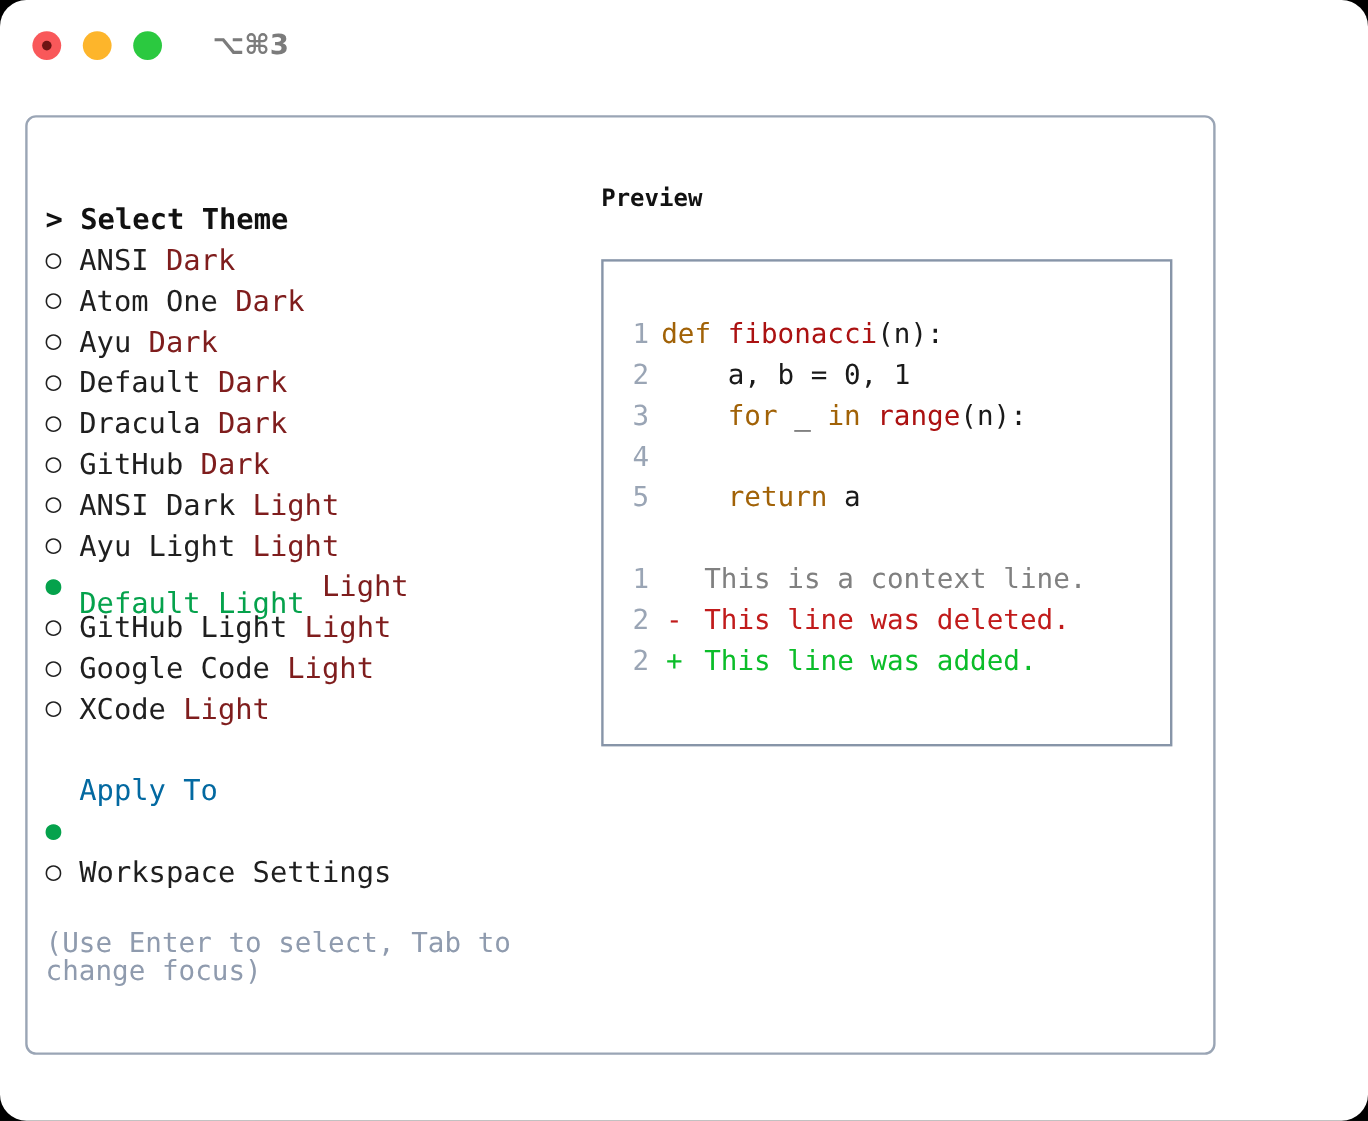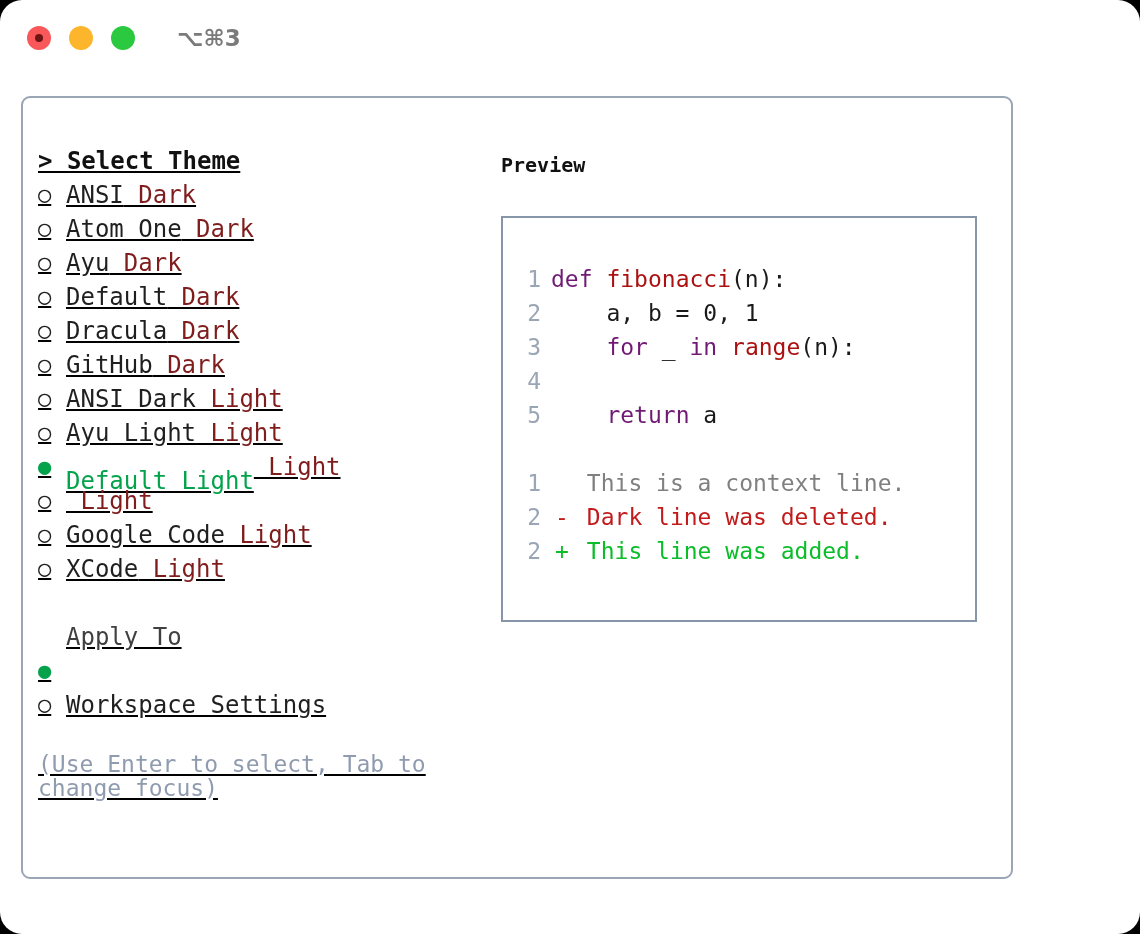--- a/index.html
+++ b/index.html
@@ -82,37 +82,36 @@
     position: absolute;
     left: 0; top: 0;
     width: 100%;
     height: 100%;
   }
 
   
   .left-col {
     position: absolute;
     left: 15px;
-    top: 46px;
+    top: 68px;
     width: 450px;
-    text-decoration: underline;
   }
 
   .section-head {
     font-size: 24px;
     font-weight: bold;
     color: #111111;
     height: 34px;
     line-height: 34px;
     white-space: pre;
   }
   .section-head.indent {
     padding-left: 28px;
     font-weight: normal;
-    color: #404040;
+    color: #0369a1;
   }
 
   .opt-row {
     height: 34px;
     line-height: 34px;
     font-size: 24px;
     color: #1f1f1f;
     white-space: pre;
     display: flex;
     align-items: center;
@@ -171,21 +170,21 @@
   }
   .lineno {
     width: 48px;
     flex: 0 0 48px;
     text-align: right;
     color: #9aa5b5;
     padding-right: 10px;
     box-sizing: border-box;
   }
   .code-text { color: #1a1a1a; }
-  .tok-kw { color: #701a75; text-align: right; }
+  .tok-kw { color: #a16207; text-align: right; }
   .tok-fn { color: #ab1111; }
   .tok-plain { color: #1a1a1a; }
 
   .blank-line { height: 34px; }
 
   .diffmark {
     width: 22px;
     flex: 0 0 22px;
     text-align: center;
   }
@@ -217,21 +216,21 @@
         <div id="theme-list">
             <div class="opt-row"><span class="marker">○</span><span class="opt-label">ANSI</span><span class="opt-suffix"> Dark</span></div>
             <div class="opt-row"><span class="marker">○</span><span class="opt-label">Atom One</span><span class="opt-suffix"> Dark</span></div>
             <div class="opt-row"><span class="marker">○</span><span class="opt-label">Ayu</span><span class="opt-suffix"> Dark</span></div>
             <div class="opt-row"><span class="marker">○</span><span class="opt-label">Default</span><span class="opt-suffix"> Dark</span></div>
             <div class="opt-row"><span class="marker">○</span><span class="opt-label">Dracula</span><span class="opt-suffix"> Dark</span></div>
             <div class="opt-row"><span class="marker">○</span><span class="opt-label">GitHub</span><span class="opt-suffix"> Dark</span></div>
             <div class="opt-row"><span class="marker">○</span><span class="opt-label">ANSI Dark</span><span class="opt-suffix"> Light</span></div>
             <div class="opt-row"><span class="marker">○</span><span class="opt-label">Ayu Light</span><span class="opt-suffix"> Light</span></div>
             <div class="opt-row selected"><span class="marker">●</span><span class="opt-label">Default Light</span><span class="opt-suffix"> Light</span></div>
-            <div class="opt-row"><span class="marker">○</span><span class="opt-suffix"> Light</span></div>
+            <div class="opt-row"><span class="marker">○</span><span class="opt-label">GitHub Light</span><span class="opt-suffix"> Light</span></div>
             <div class="opt-row"><span class="marker">○</span><span class="opt-label">Google Code</span><span class="opt-suffix"> Light</span></div>
             <div class="opt-row"><span class="marker">○</span><span class="opt-label">XCode</span><span class="opt-suffix"> Light</span></div>
           </div>
 
         <div class="spacer-row"></div>
 
         <div class="section-head indent">Apply To</div>
 
         <div id="apply-list">
             <div class="opt-row selected"><span class="marker">●</span></div>
@@ -248,21 +247,21 @@
           <div id="code-block">
               <div class="code-line"><span class="lineno">1</span><span class="code-text"><span class="tok-kw">def </span><span class="tok-fn">fibonacci</span><span class="tok-plain">(n):</span></span></div>
               <div class="code-line"><span class="lineno">2</span><span class="code-text"><span class="tok-plain">    a, b = 0, 1</span></span></div>
               <div class="code-line"><span class="lineno">3</span><span class="code-text"><span class="tok-plain">    </span><span class="tok-kw">for</span><span class="tok-plain"> _ </span><span class="tok-kw">in</span><span class="tok-plain"> </span><span class="tok-fn">range</span><span class="tok-plain">(n):</span></span></div>
               <div class="code-line"><span class="lineno">4</span></div>
               <div class="code-line"><span class="lineno">5</span><span class="code-text"><span class="tok-plain">    </span><span class="tok-kw">return</span><span class="tok-plain"> a</span></span></div>
             </div>
           <div class="blank-line"></div>
           <div id="diff-block">
               <div class="code-line"><span class="lineno">1</span><span class="diffmark diff-ctx"> </span><span class="diff-ctx"> This is a context line.</span></div>
-              <div class="code-line"><span class="lineno">2</span><span class="diffmark diff-del">-</span><span class="diff-del"> Dark line was deleted.</span></div>
+              <div class="code-line"><span class="lineno">2</span><span class="diffmark diff-del">-</span><span class="diff-del"> This line was deleted.</span></div>
               <div class="code-line"><span class="lineno">2</span><span class="diffmark diff-add">+</span><span class="diff-add"> This line was added.</span></div>
             </div>
         </div>
       </div>
 
     </div>
   </div>
 </div>
 
 </body></html>

